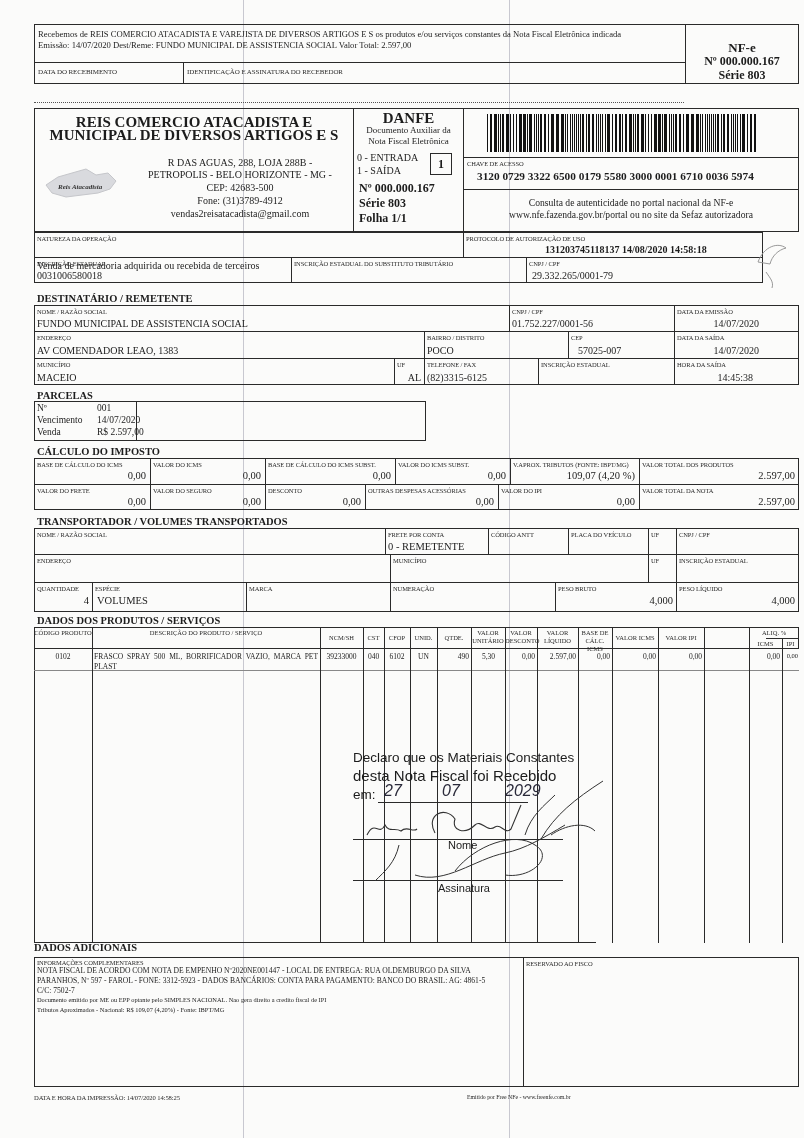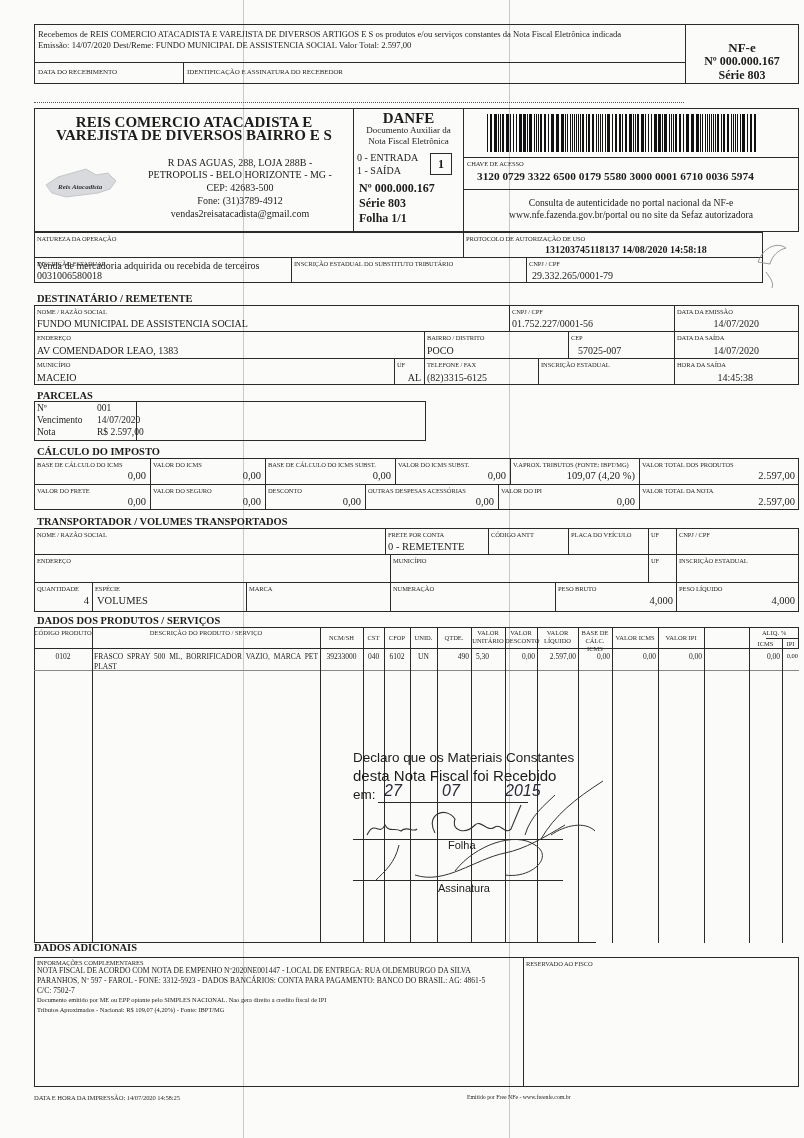--- a/index.html
+++ b/index.html
@@ -43,21 +43,21 @@
 </div>
 
 <div>
   <div class="box" style="left:34px;top:108px;width:320px;height:124px;"></div>
   <div class="box" style="left:353px;top:108px;width:111px;height:124px;"></div>
   <div class="box" style="left:463px;top:108px;width:336px;height:124px;"></div>
   <div class="hline" style="left:463px;top:157px;width:336px;"></div>
   <div class="hline" style="left:463px;top:189px;width:336px;"></div>
 
   <div class="val c" style="left:34px;top:114px;width:320px;font-size:15px;font-weight:bold;">REIS COMERCIO ATACADISTA E</div>
-  <div class="val c" style="left:34px;top:127px;width:320px;font-size:15px;font-weight:bold;">VAREJISTA DE DIVERSOS BAIRRO E S</div>
+  <div class="val c" style="left:34px;top:127px;width:320px;font-size:15px;font-weight:bold;">MUNICIPAL DE DIVERSOS ARTIGOS E S</div>
 
   <div class="abs" style="left:38px;top:163px;width:100px;height:40px;">
     <svg width="100" height="40" viewBox="0 0 100 40">
       <path d="M8 22 L20 14 L34 10 L48 6 L58 12 L70 10 L78 18 L72 26 L60 30 L44 32 L28 34 L14 30 Z" fill="#d9dade" stroke="#c5c6ca" stroke-width="1"></path>
     </svg>
     <div class="abs" style="left:20px;top:20px;font-size:7px;font-style:italic;font-weight:bold;color:#333;">Reis Atacadista</div>
   </div>
 
   <div class="val c" style="left:130px;top:157px;width:220px;font-size:10px;">R DAS AGUAS, 288, LOJA 288B -</div>
   <div class="val c" style="left:130px;top:169px;width:220px;font-size:10px;">PETROPOLIS - BELO HORIZONTE - MG -</div>
@@ -235,21 +235,21 @@
 
 <div>
   <div class="sec" style="left:37px;top:390px;">PARCELAS</div>
   <div class="box" style="left:34px;top:401px;width:392px;height:40px;"></div>
   <div class="vline" style="left:136px;top:401px;height:40px;"></div>
   <div id="parcelas-rows">
       <div class="val" style="left: 37px; top: 403px; font-size: 9.5px;">Nº</div>
       <div class="val" style="left: 97px; top: 403px; font-size: 9.5px;">001</div>
       <div class="val" style="left: 37px; top: 415px; font-size: 9.5px;">Vencimento</div>
       <div class="val" style="left: 97px; top: 415px; font-size: 9.5px;">14/07/2020</div>
-      <div class="val" style="left: 37px; top: 427px; font-size: 9.5px;">Nota</div>
+      <div class="val" style="left: 37px; top: 427px; font-size: 9.5px;">Venda</div>
       <div class="val" style="left: 97px; top: 427px; font-size: 9.5px;">R$ 2.597,00</div>
     </div>
 </div>
 
 <div>
   <div class="sec" style="left:37px;top:446px;">CÁLCULO DO IMPOSTO</div>
   <div class="box" style="left:34px;top:458px;width:765px;height:52px;"></div>
   <div class="hline" style="left:34px;top:484px;width:765px;"></div>
   <div id="imposto-grid">
       <div class="lbl" style="left: 37px; top: 461px;">BASE DE CÁLCULO DO ICMS</div>
@@ -377,44 +377,44 @@
     </div>
   <div id="produtos-rows">
       <div>
         <div class="td" style="left: 36px; top: 652px; width: 54px; text-align: center;">0102</div>
         <div class="td" style="left: 94px; top: 652px; width: 224px; white-space: normal; line-height: 10px; text-align: justify;">FRASCO SPRAY 500 ML, BORRIFICADOR VAZIO, MARCA PET PLAST</div>
         <div class="td" style="left: 322px; top: 652px; width: 39px; text-align: center;">39233000</div>
         <div class="td" style="left: 365px; top: 652px; width: 17px; text-align: center;">040</div>
         <div class="td" style="left: 386px; top: 652px; width: 22px; text-align: center;">6102</div>
         <div class="td" style="left: 412px; top: 652px; width: 23px; text-align: center;">UN</div>
         <div class="td" style="left: 439px; top: 652px; width: 30px; text-align: right;">490</div>
-        <div class="td" style="left: 459px; top: 652px; width: 30px; text-align: right;">5,30</div>
+        <div class="td" style="left: 473px; top: 652px; width: 22px; text-align: right;">5,30</div>
         <div class="td" style="left: 507px; top: 652px; width: 28px; text-align: right;">0,00</div>
         <div class="td" style="left: 539px; top: 652px; width: 37px; text-align: right;">2.597,00</div>
         <div class="td" style="left: 580px; top: 652px; width: 30px; text-align: right;">0,00</div>
         <div class="td" style="left: 614px; top: 652px; width: 42px; text-align: right;">0,00</div>
         <div class="td" style="left: 660px; top: 652px; width: 42px; text-align: right;">0,00</div>
         <div class="td" style="left: 750px; top: 652px; width: 30px; text-align: right;">0,00</div>
         <div class="td" style="left: 783px; top: 652px; width: 15px; text-align: right; font-size: 6.5px;">0,00</div>
       </div>
     </div>
   <div class="hline" style="left:766px;top:638px;width:33px;"></div>
   <div class="vline" style="left:782px;top:638px;height:305px;"></div>
 </div>
 
 <div class="hand">
   <div class="val" style="left:353px;top:750px;font-size:13.5px;">Declaro que os Materiais Constantes</div>
   <div class="val" style="left:353px;top:767px;font-size:15px;">desta Nota Fiscal foi Recebido</div>
   <div class="val" style="left:353px;top:787px;font-size:13.5px;">em:</div>
   <div class="val" style="left:384px;top:782px;font-size:16px;font-style:italic;color:#2a2a3a;">27</div>
   <div class="val" style="left:442px;top:782px;font-size:16px;font-style:italic;color:#2a2a3a;">07</div>
-  <div class="val" style="left:505px;top:782px;font-size:16px;font-style:italic;color:#2a2a3a;">2015</div>
+  <div class="val" style="left:505px;top:782px;font-size:16px;font-style:italic;color:#2a2a3a;">2029</div>
   <div class="hline" style="left:378px;top:802px;width:150px;"></div>
   <div class="hline" style="left:353px;top:839px;width:210px;"></div>
-  <div class="val" style="left:448px;top:839px;font-size:11px;">Folha</div>
+  <div class="val" style="left:448px;top:839px;font-size:11px;">Nome</div>
   <div class="hline" style="left:353px;top:880px;width:210px;"></div>
   <div class="val" style="left:438px;top:882px;font-size:11px;">Assinatura</div>
   <svg class="abs" style="left:355px;top:775px;" width="260" height="110" viewBox="0 0 260 110">
     <path d="M12 60 C20 44 24 62 30 50 C34 58 40 52 46 56 C52 50 58 58 62 54" fill="none" stroke="#333" stroke-width="1.1"></path>
     <path d="M80 58 C70 40 90 30 100 44 C96 56 110 60 120 50 C126 44 132 58 140 52 C146 48 150 60 156 54 L166 30" fill="none" stroke="#333" stroke-width="1.1"></path>
     <path d="M170 60 C176 40 190 30 200 20 M186 64 C200 40 220 24 248 6 M196 60 C210 50 230 46 240 56" fill="none" stroke="#333" stroke-width="1"></path>
     <path d="M20 106 C30 96 40 88 44 70 M60 100 C90 110 120 84 150 78 C170 74 190 62 210 50" fill="none" stroke="#333" stroke-width="1"></path>
     <path d="M100 96 C120 70 160 56 180 70 C200 82 176 104 150 100" fill="none" stroke="#333" stroke-width="1"></path>
   </svg>
 </div>

